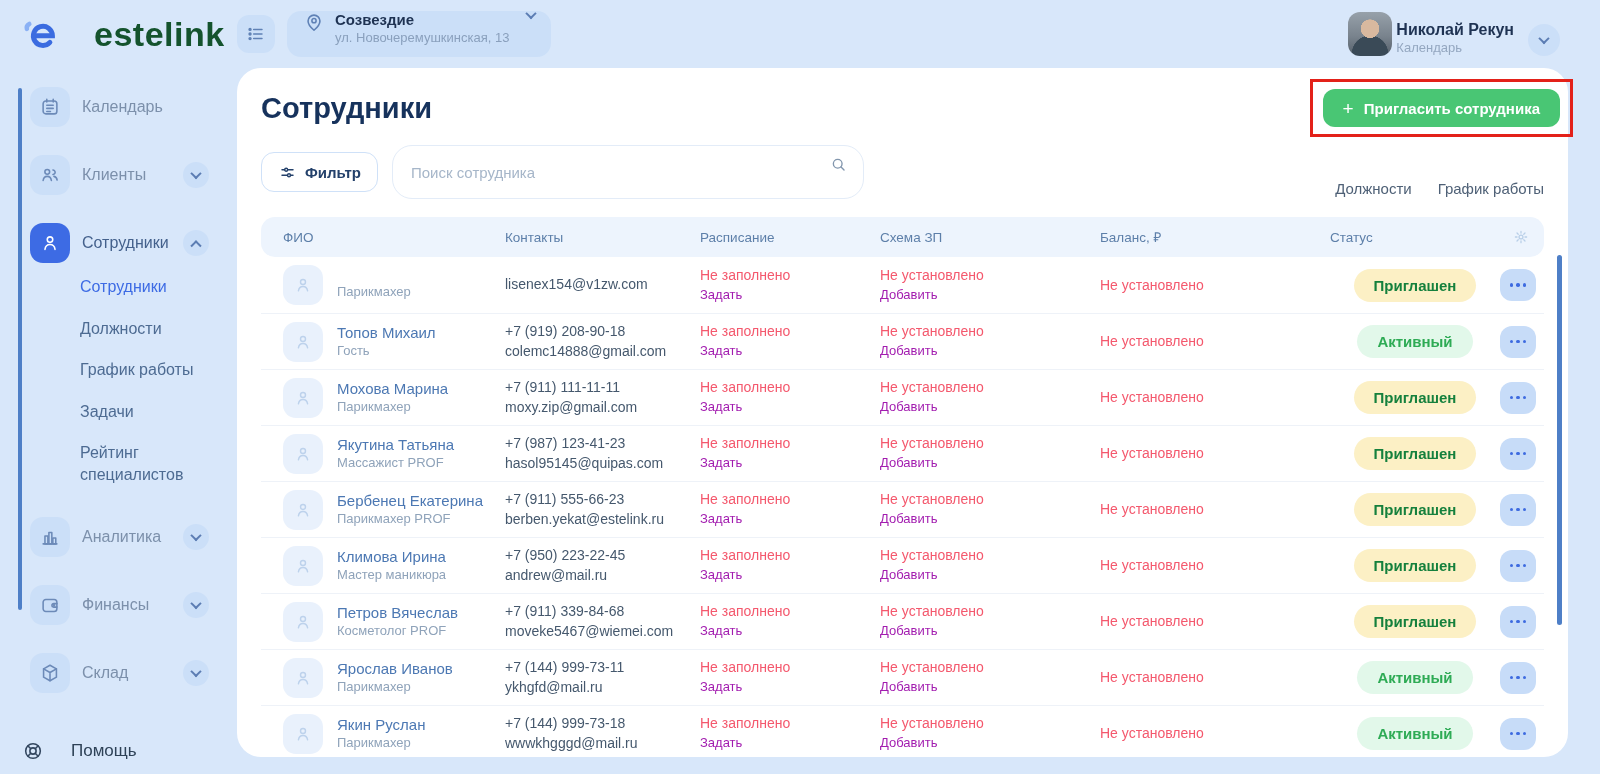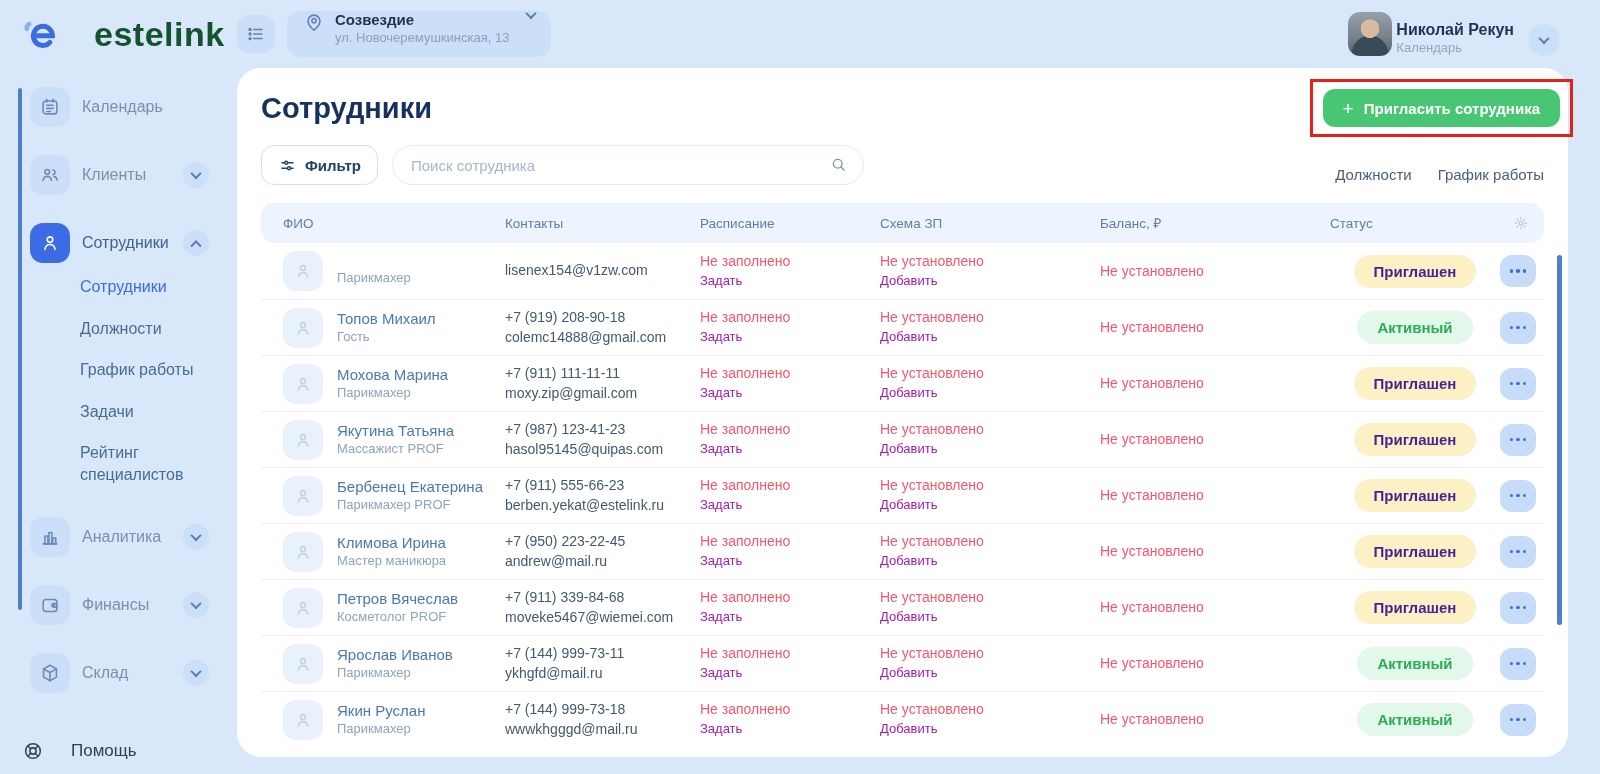--- a/index.html
+++ b/index.html
@@ -54,21 +54,21 @@
   
   .card { position:absolute; left:237px; top:68px; right:32px; bottom:17px; background:#ffffff; border-radius:24px; padding:24px 24px 0 24px; }
   .page-title { font-size:29px; font-weight:600; color:#16325c; }
   .annotation { position:absolute; top:11px; right:-5px; border:3px solid #e32119; padding:7px 10px; }
   .invite-btn { display:flex; align-items:center; gap:10px; background:#49c674; color:#ffffff; border:none; border-radius:12px; height:38px; padding:0 20px; font-size:15px; font-weight:600; cursor:pointer; font-family:"Liberation Sans", sans-serif; }
   .plus { font-size:19px; font-weight:500; line-height:1; }
 
   .controls { margin-top:20px; display:flex; align-items:center; }
   .filter-btn { display:flex; align-items:center; gap:8px; height:40px; padding:0 16px; background:#ffffff; border:1px solid #cfe1f8; border-radius:13px; color:#24416b; font-size:15px; font-weight:600; cursor:pointer; font-family:"Liberation Sans", sans-serif; }
   .search-wrap { position:relative; margin-left:14px; }
-  .search-input { width:472px; height:40px; border:1px solid #e3ecf8; border-radius:20px; padding:0 44px 0 18px; font-size:15px; color:#30476b; outline:none; font-family:"Liberation Sans", sans-serif; }
+  .search-input { width:472px; height:54px; border:1px solid #e3ecf8; border-radius:20px; padding:0 44px 0 18px; font-size:15px; color:#30476b; outline:none; font-family:"Liberation Sans", sans-serif; }
   .search-input::placeholder { color:#a6b6c9; }
   .search-ic { position:absolute; right:16px; top:10px; color:#8296ad; }
   .quick-links { margin-left:auto; display:flex; gap:26px; align-self:flex-end; padding-bottom:2px; }
   .quick-link { font-size:15px; font-weight:500; color:#4e6076; cursor:pointer; }
 
   
   .trow { display:grid; grid-template-columns:222px 195px 180px 220px 230px 1fr 44px; align-items:center; padding-left:22px; }
   .thead { margin-top:18px; height:40px; background:#edf4fd; border-radius:14px; }
   .th { font-size:13.5px; font-weight:500; color:#5d7fa9; }
   .th-gear { display:flex; justify-content:flex-end; padding-right:14px; color:#b9cfe8; cursor:pointer; }
@@ -79,21 +79,21 @@
   .avatar { width:40px; height:40px; border-radius:13px; background:#e9f1fc; color:#bdd2ec; display:flex; align-items:center; justify-content:center; flex:0 0 40px; }
   .avatar .ic { width:20px; height:20px; }
   .emp-name { font-size:15px; font-weight:500; color:#4c78b3; line-height:1.3; min-height:15px; cursor:pointer; }
   .emp-role { font-size:13px; color:#8fa3ba; line-height:1.4; }
   .phone { font-size:14px; color:#45586d; line-height:1.4; }
   .email { font-size:14px; color:#45586d; line-height:1.4; }
   .warn { font-size:14px; color:#f4586d; line-height:1.35; }
   .blue-link { font-size:13px; color:#a21caf; cursor:pointer; line-height:1.5; }
   .c-status { display:flex; justify-content:center; }
   .badge { display:inline-block; padding:8px 20px; border-radius:999px; font-size:15px; font-weight:600; }
-  .badge-invited { background:#fcf0c5; color:#4c1d95; }
+  .badge-invited { background:#fcf0c5; color:#15803d; }
   .badge-active { background:#e2f8ea; color:#2eab55; }
   .dots { width:36px; height:32px; border:none; border-radius:12px; background:#c7dcf8; display:flex; align-items:center; justify-content:center; gap:3px; cursor:pointer; }
   .dot { width:3.5px; height:3.5px; border-radius:50%; background:#3e6be0; }
   .table-scrollbar { position:absolute; right:6px; top:187px; width:5px; height:370px; border-radius:4px; background:#4e7fc7; }
 </style>
 </head>
 <body>
 
 <svg width="0" height="0" style="position:absolute">
   <defs>

